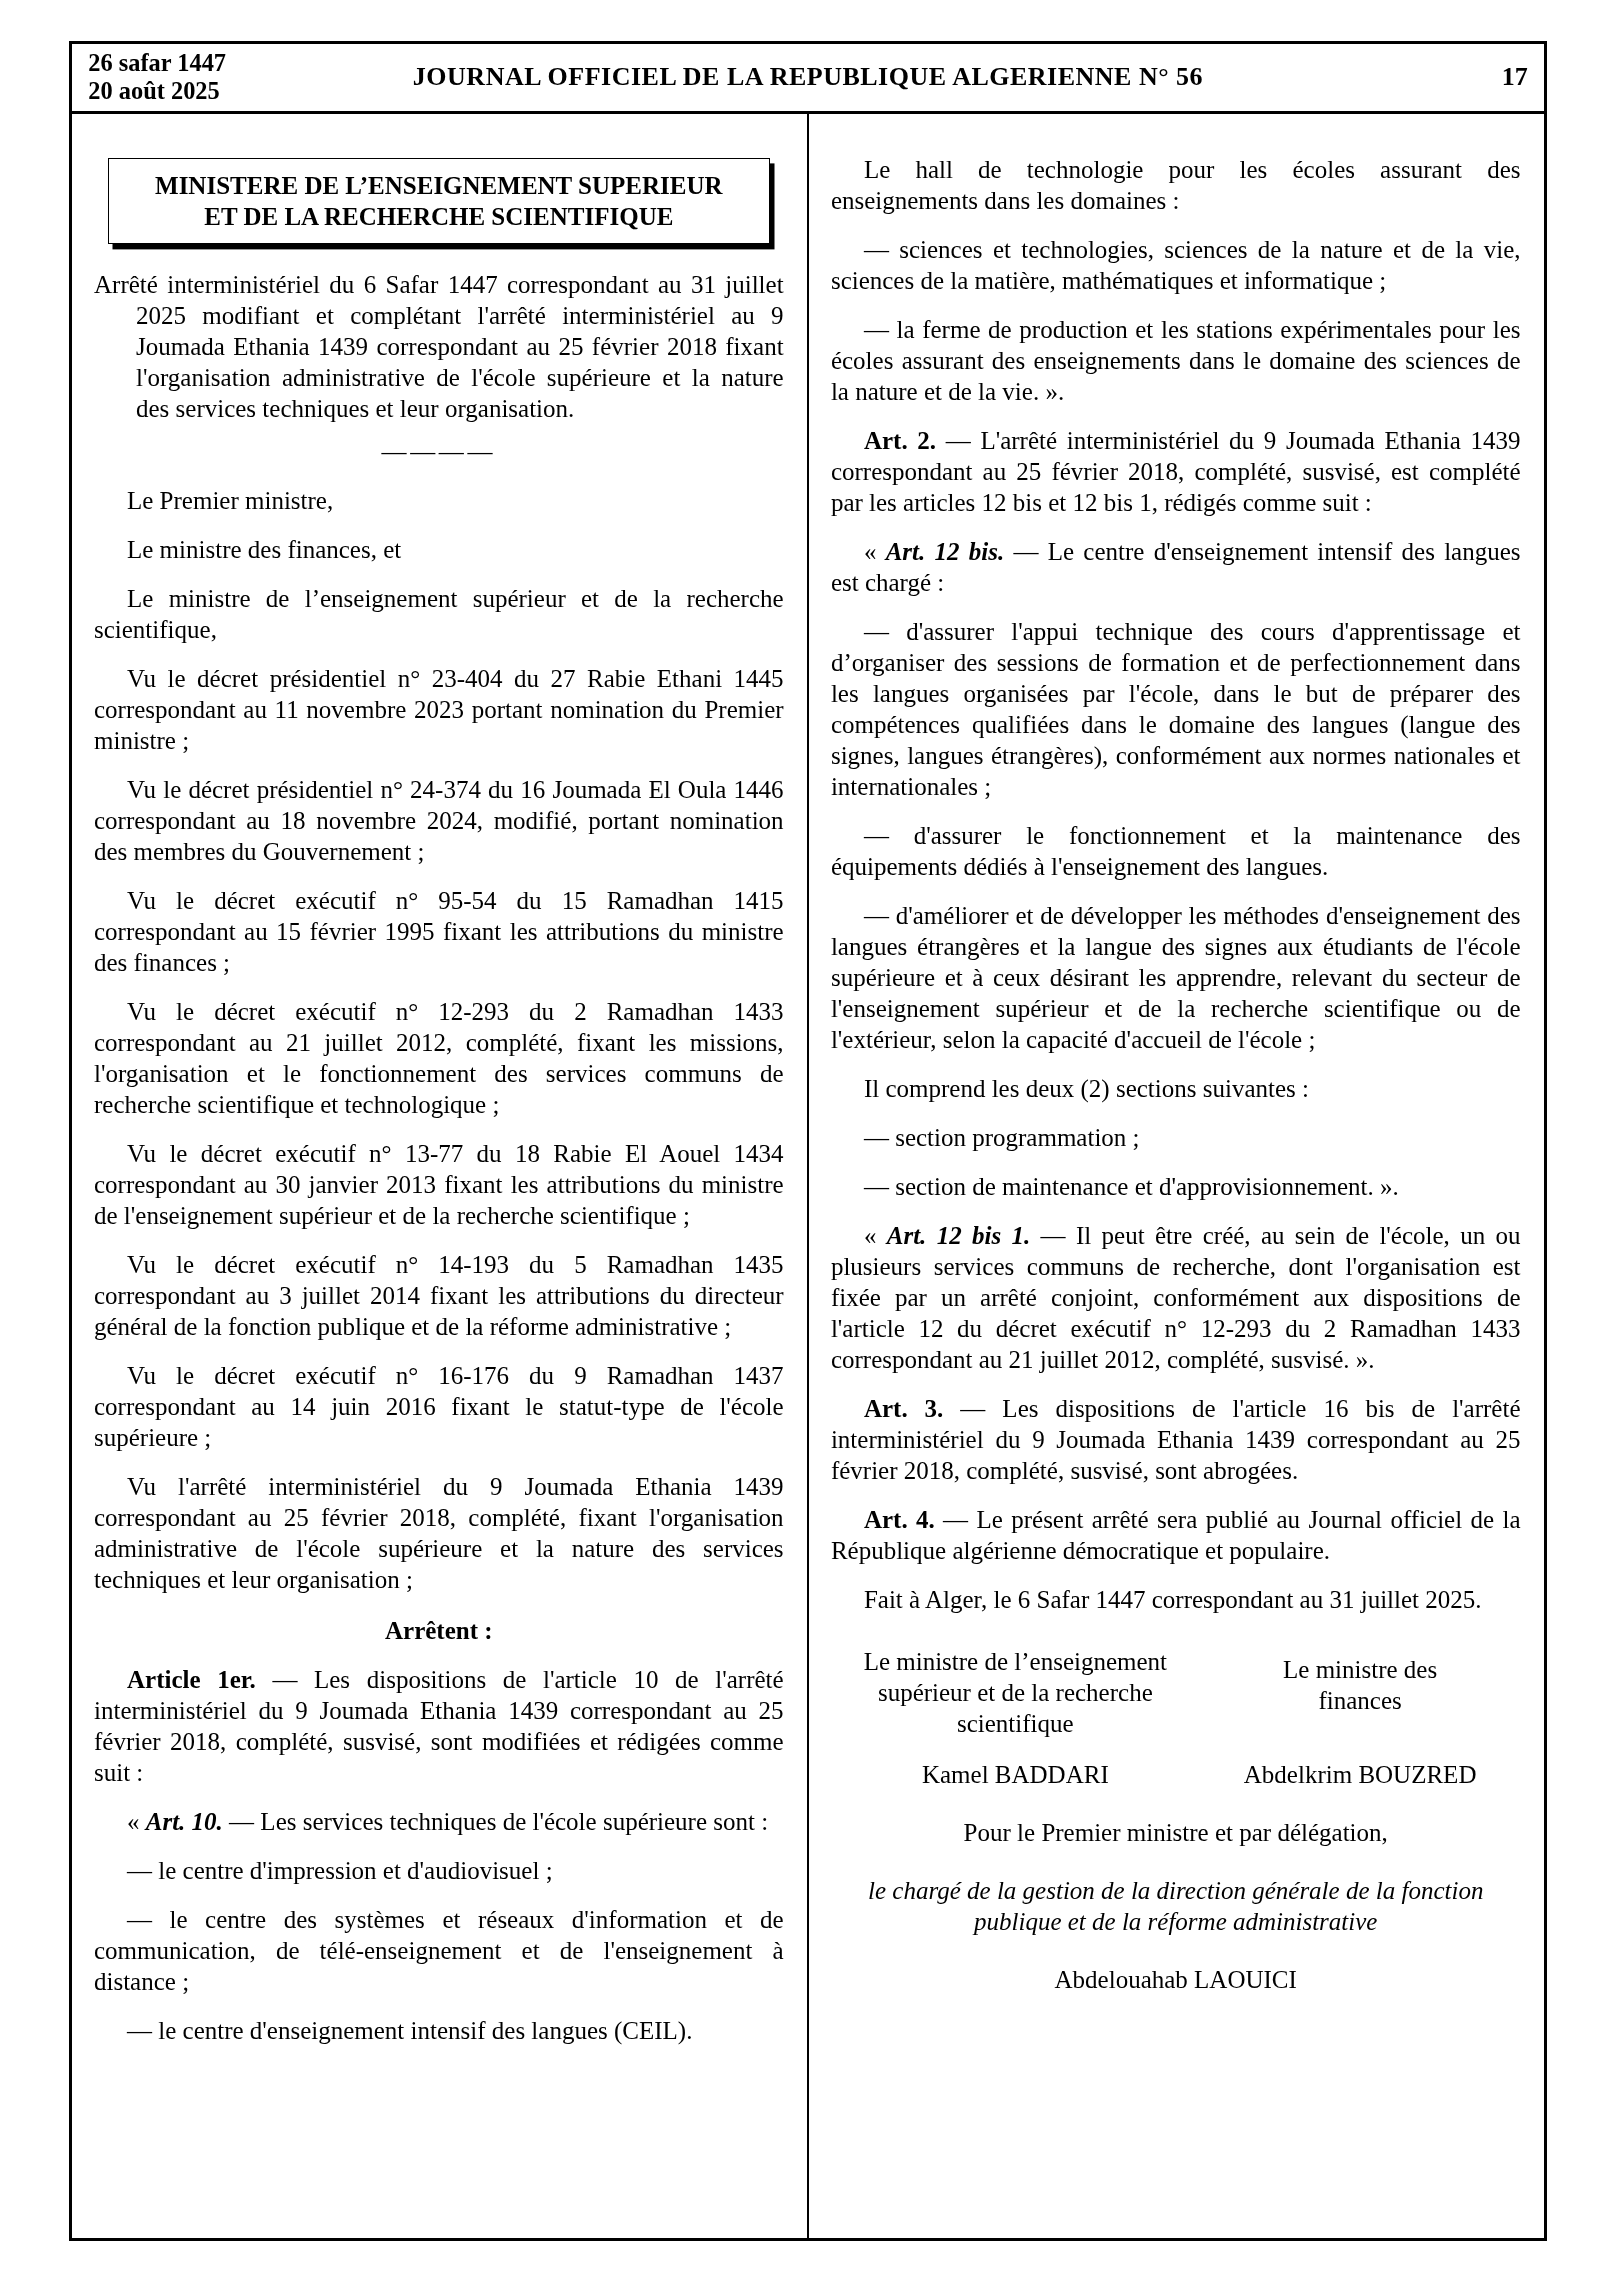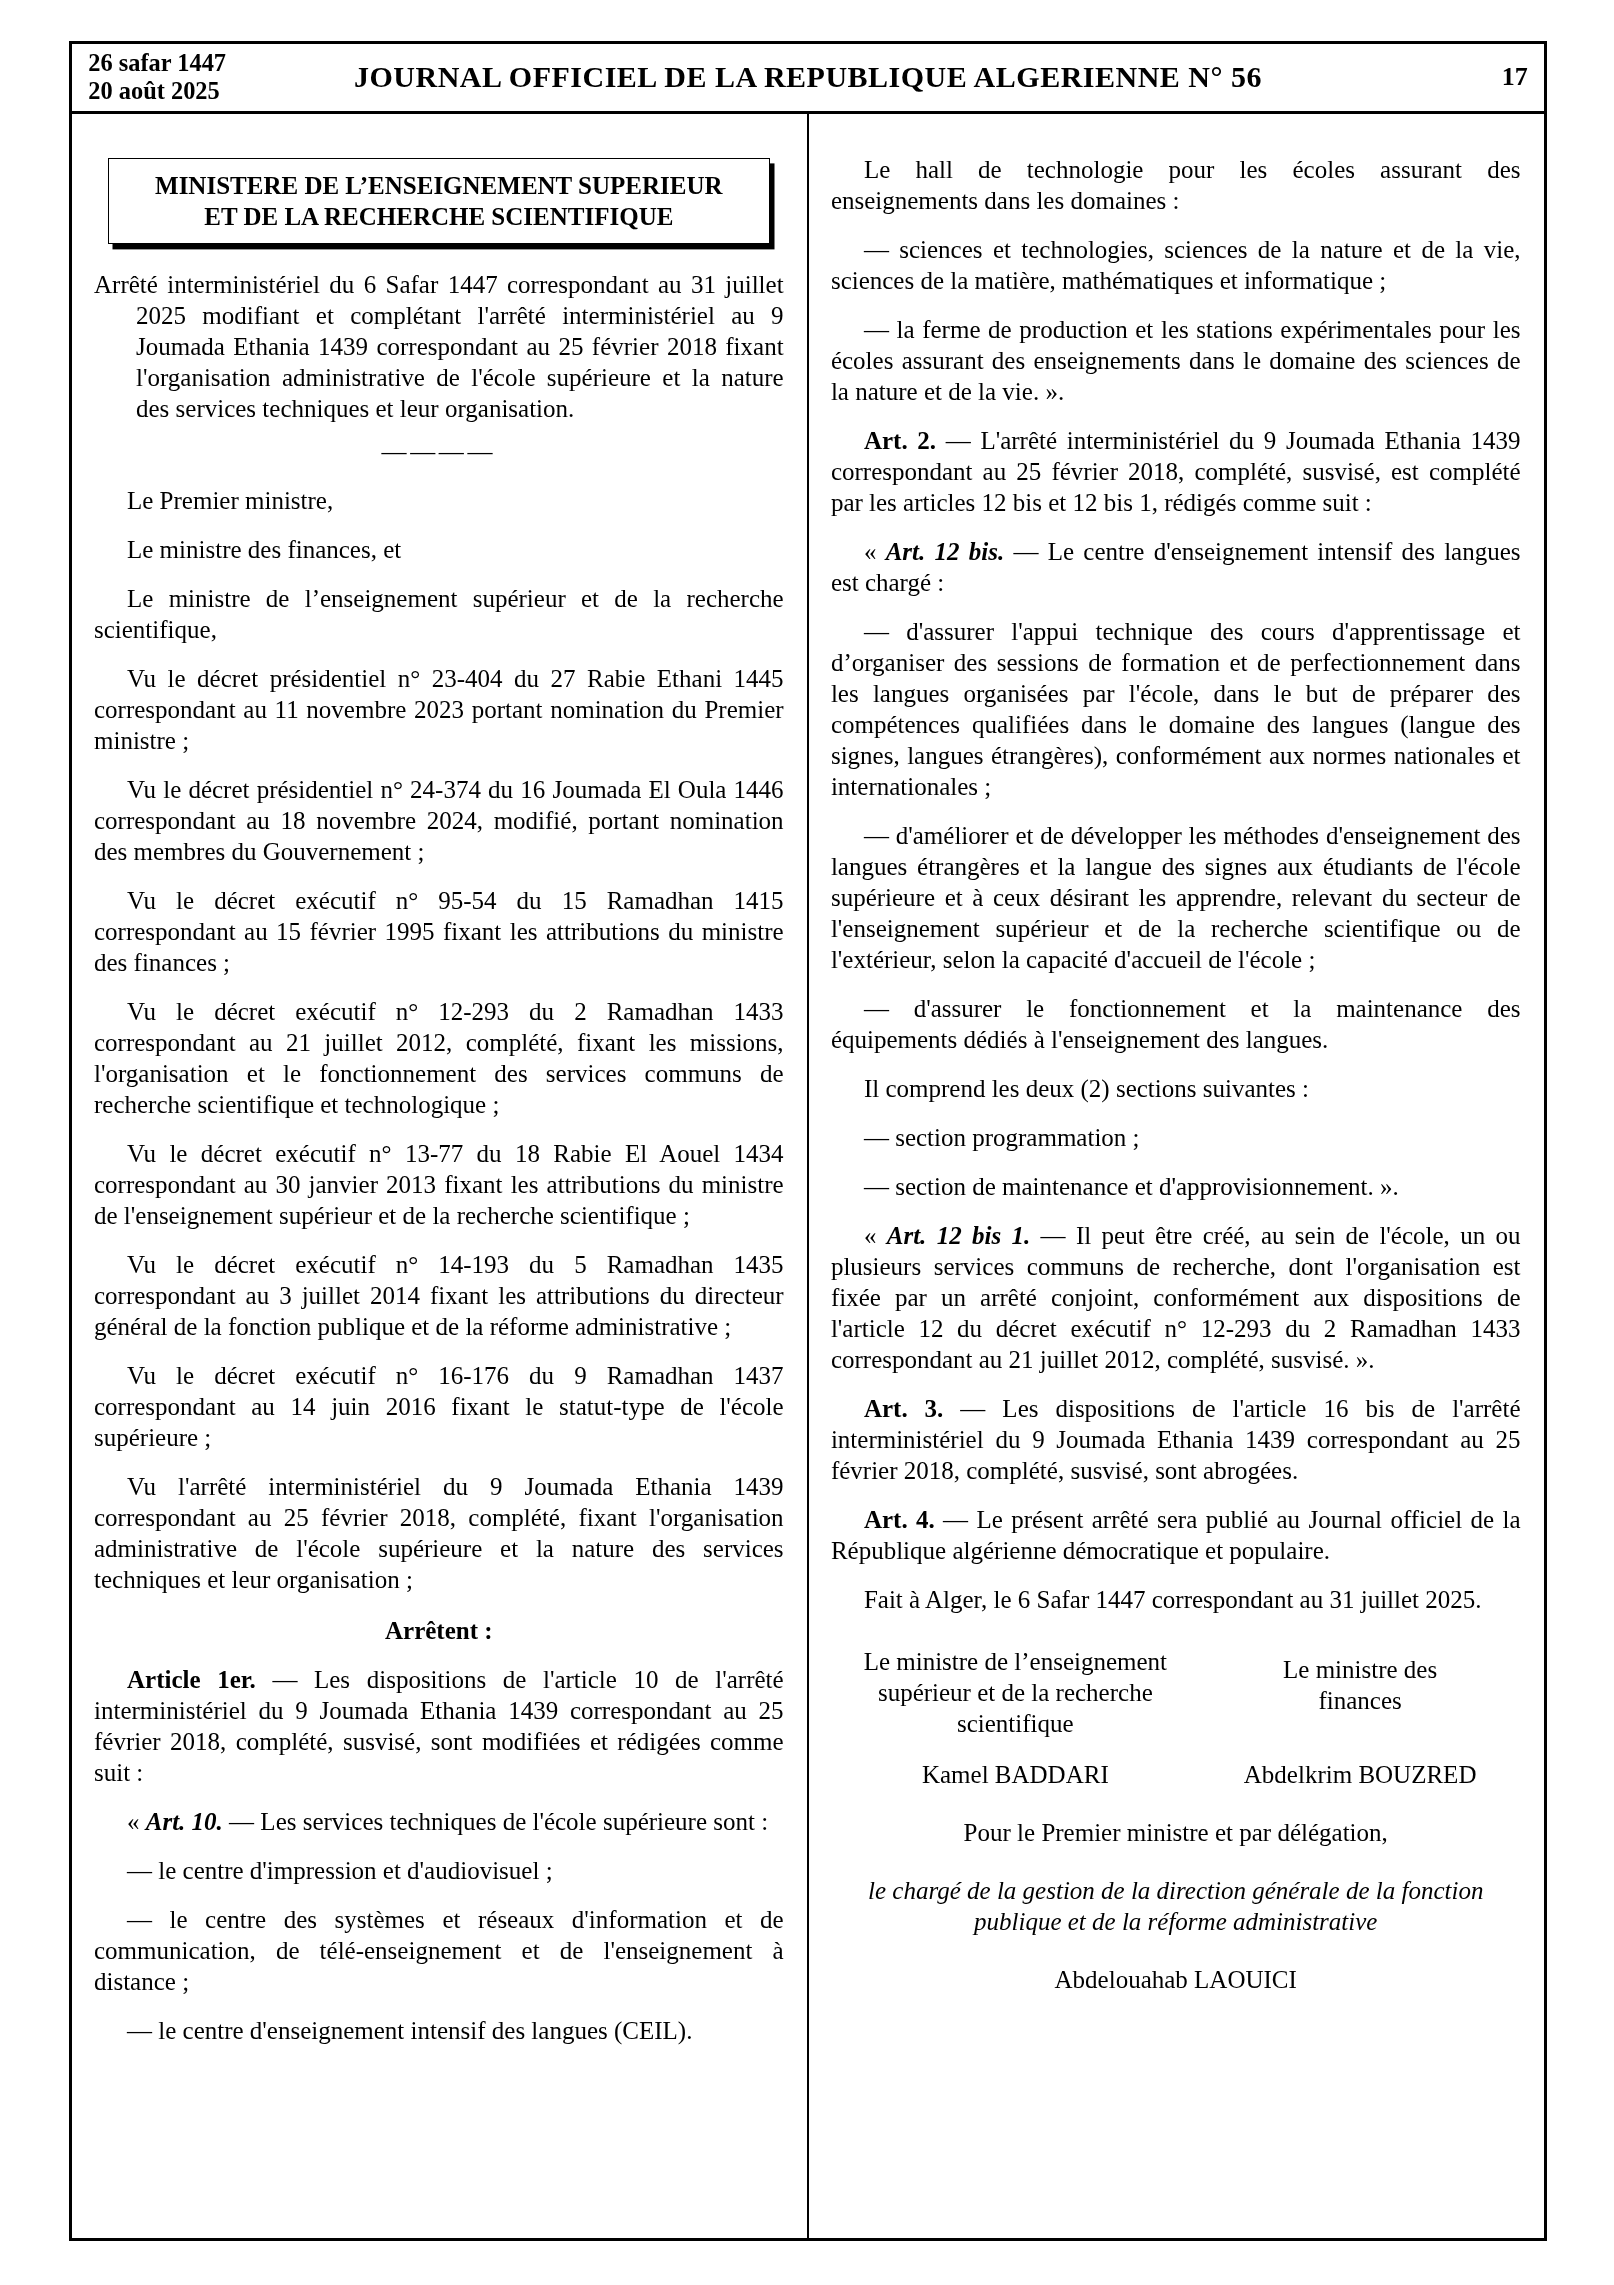--- a/index.html
+++ b/index.html
@@ -21,21 +21,21 @@
     flex-direction: column;
   }
   .header {
     display: flex;
     align-items: center;
     border-bottom: 3.6px solid #000;
     padding: 5.4px 16.3px;
     min-height: 63px;
   }
   .dates { flex: 0 0 208px; font-weight: 700; font-size: 24.4px; line-height: 28px; white-space: nowrap; }
-  .jtitle { flex: 1; text-align: center; font-weight: 700; font-size: 30px; letter-spacing: 0.5px; }
+  .jtitle { flex: 1; text-align: center; font-weight: 700; font-size: 26px; letter-spacing: 0.5px; }
   .pagenum { flex: 0 0 208px; text-align: right; font-weight: 700; font-size: 26px; }
   .cols { flex: 1; display: flex; align-items: stretch; overflow: hidden; }
   .col {
     width: 50%;
     padding: 22px 23.5px 0 22px;
     font-size: 25px;
     line-height: 31px;
     text-align: justify;
   }
   .divider { width: 1.8px; background: #000; }
@@ -132,22 +132,22 @@
         <p class="p">Le hall de technologie pour les écoles assurant des enseignements dans les domaines :</p>
 
         <p class="p">— sciences et technologies, sciences de la nature et de la vie, sciences de la matière, mathématiques et informatique ;</p>
         <p class="p">— la ferme de production et les stations expérimentales pour les écoles assurant des enseignements dans le domaine des sciences de la nature et de la vie. ».</p>
 
         <p class="p"><span class="b">Art. 2.</span><span> — L'arrêté interministériel du 9 Joumada Ethania 1439 correspondant au 25 février 2018, complété, susvisé, est complété par les articles </span><span class="i">12 bis</span><span> et </span><span class="i">12 bis 1</span><span>, rédigés comme suit :</span></p>
 
         <p class="p"><span>« </span><span class="bi">Art. 12 bis.</span><span> — Le centre d'enseignement intensif des langues est chargé :</span></p>
 
         <p class="p">— d'assurer l'appui technique des cours d'apprentissage et d’organiser des sessions de formation et de perfectionnement dans les langues organisées par l'école, dans le but de préparer des compétences qualifiées dans le domaine des langues (langue des signes, langues étrangères), conformément aux normes nationales et internationales ;</p>
+        <p class="p">— d'assurer le fonctionnement et la maintenance des équipements dédiés à l'enseignement des langues.</p>
         <p class="p">— d'améliorer et de développer les méthodes d'enseignement des langues étrangères et la langue des signes aux étudiants de l'école supérieure et à ceux désirant les apprendre, relevant du secteur de l'enseignement supérieur et de la recherche scientifique ou de l'extérieur, selon la capacité d'accueil de l'école ;</p>
-        <p class="p">— d'assurer le fonctionnement et la maintenance des équipements dédiés à l'enseignement des langues.</p>
 
         <p class="p">Il comprend les deux (2) sections suivantes :</p>
         <p class="p">— section programmation ;</p>
         <p class="p">— section de maintenance et d'approvisionnement. ».</p>
 
         <p class="p"><span>« </span><span class="bi">Art. 12 bis 1.</span><span> — Il peut être créé, au sein de l'école, un ou plusieurs services communs de recherche, dont l'organisation est fixée par un arrêté conjoint, conformément aux dispositions de l'article 12 du décret exécutif n° 12-293 du 2 Ramadhan 1433 correspondant au 21 juillet 2012, complété, susvisé. ».</span></p>
 
         <p class="p"><span class="b">Art. 3.</span><span> — Les dispositions de l'</span><span class="i">article 16 bis</span><span> de l'arrêté interministériel du 9 Joumada Ethania 1439 correspondant au 25 février 2018, complété, susvisé, sont abrogées.</span></p>
 
         <p class="p"><span class="b">Art. 4.</span><span> — Le présent arrêté sera publié au </span><span class="i">Journal officiel</span><span> de la République algérienne démocratique et populaire.</span></p>

